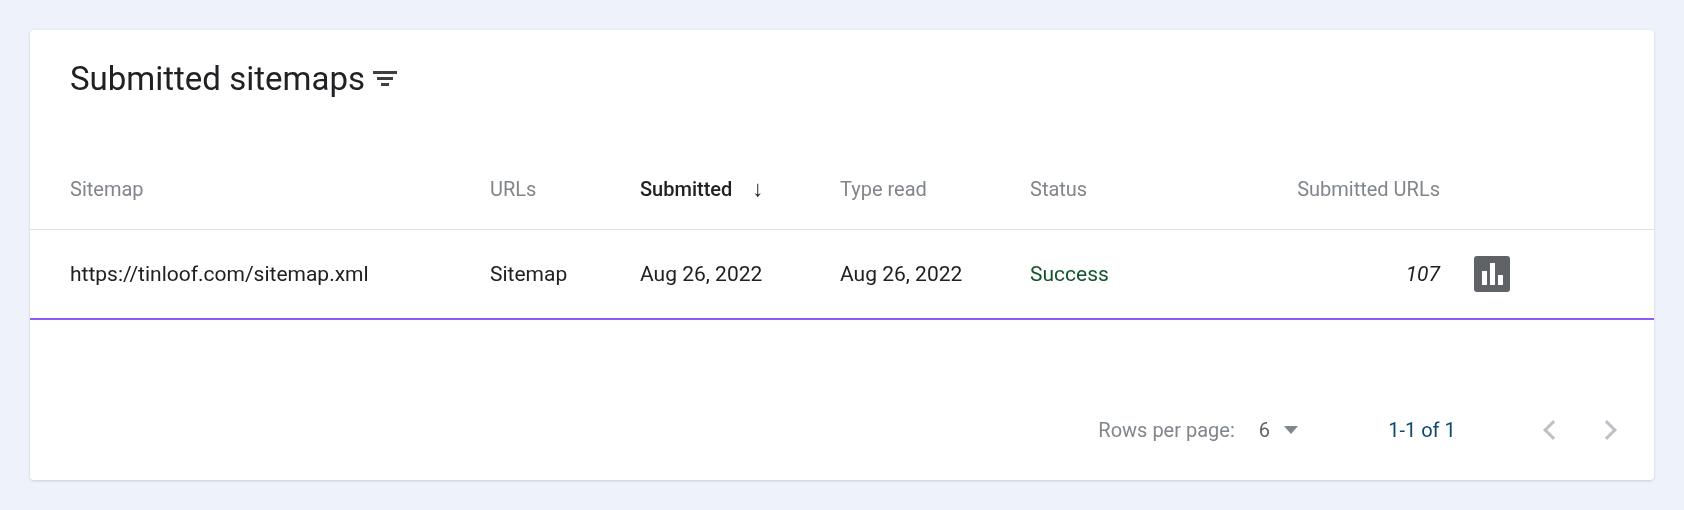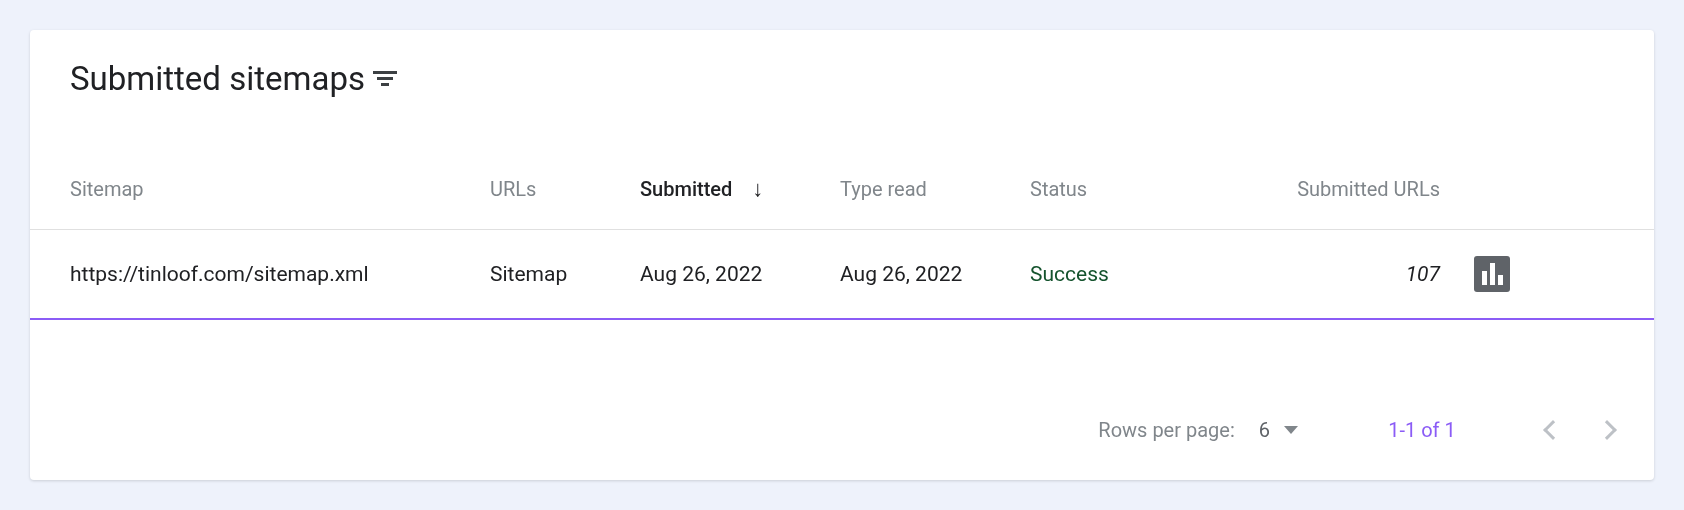--- a/index.html
+++ b/index.html
@@ -148,21 +148,21 @@
       color: #5f6368;
     }
     .dropdown-arrow {
       width: 0;
       height: 0;
       border-left: 7px solid transparent;
       border-right: 7px solid transparent;
       border-top: 8px solid #80868b;
     }
     .page-range {
-      color: #8b5cf6;
+      color: #0c4a6e;
       min-width: 120px;
       text-align: center;
     }
     .nav-arrows {
       display: flex;
       align-items: center;
       gap: 40px;
     }
     .chevron {
       width: 14px;

